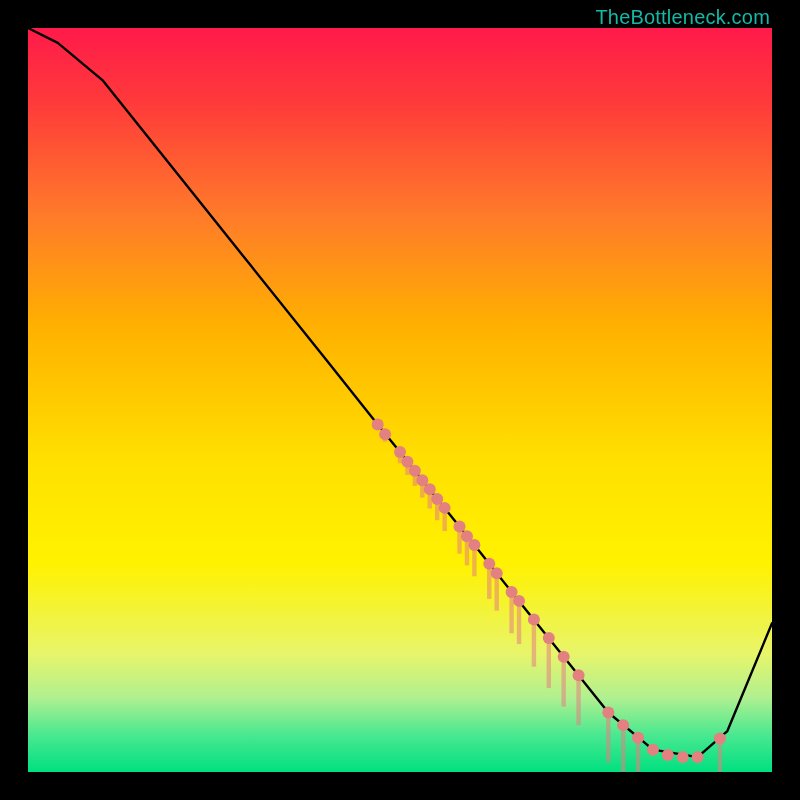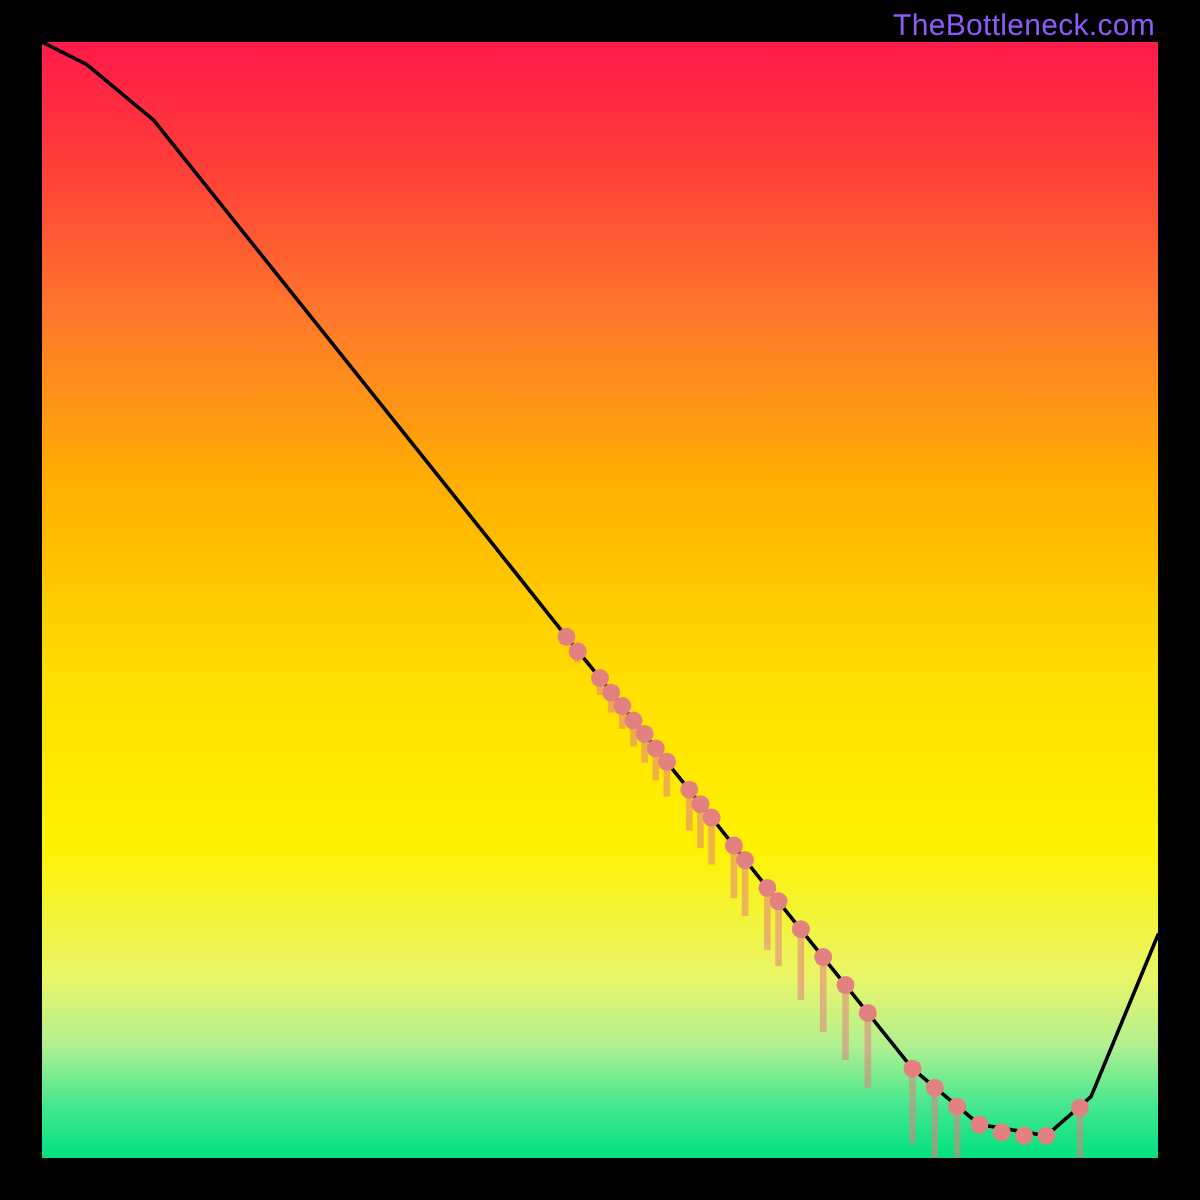--- a/index.html
+++ b/index.html
@@ -35,21 +35,21 @@
     );
   }
   svg.overlay {
     position: absolute;
     inset: 0;
   }
   .attribution {
     position: absolute;
     top: 6px;
     right: 30px;
-    color: #8b5cf6;
+    color: #14b8a6;
     font-size: 20px;
     font-weight: 500;
     letter-spacing: 0.2px;
   }
 </style>
 </head>
 <body>
 
 <div class="attribution">TheBottleneck.com</div>
 

